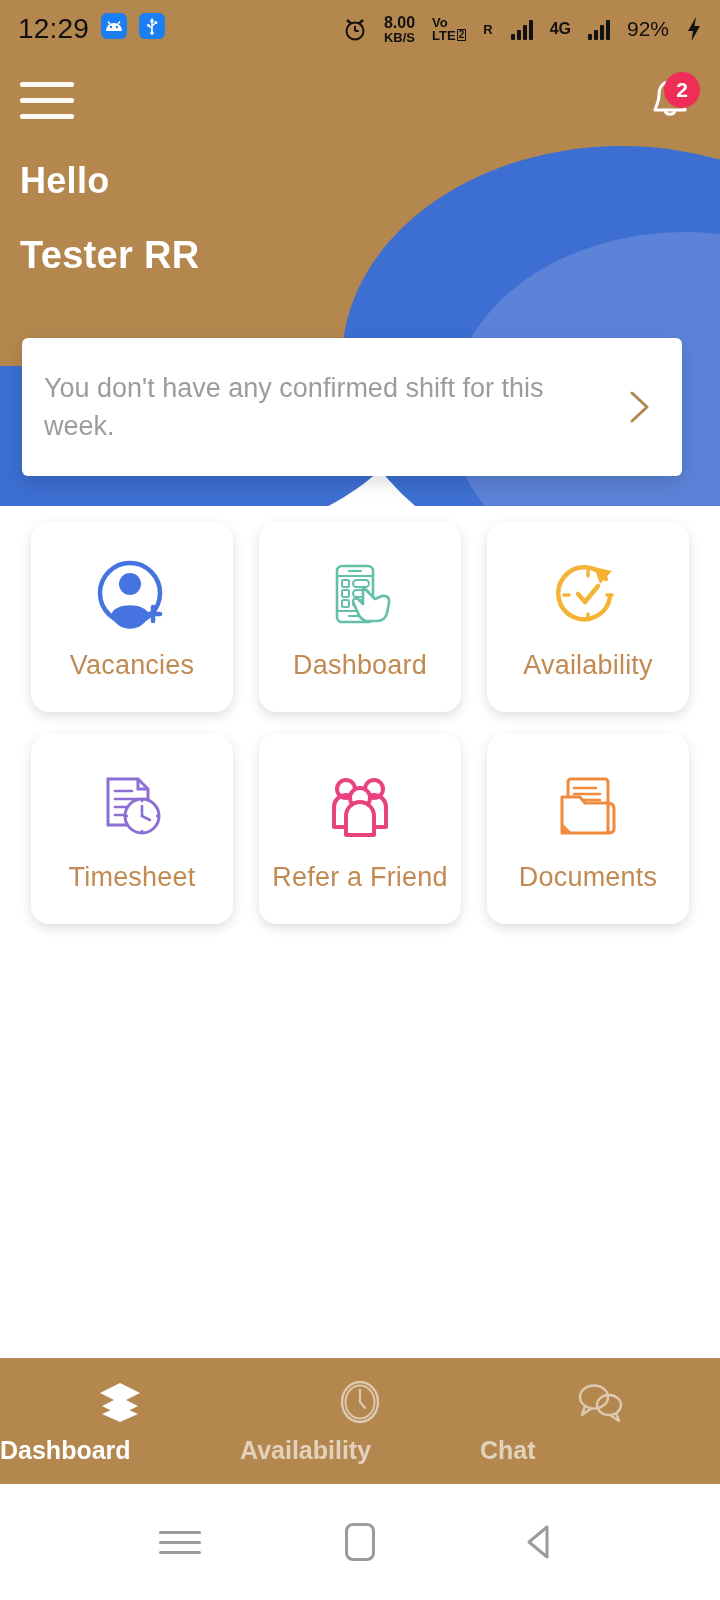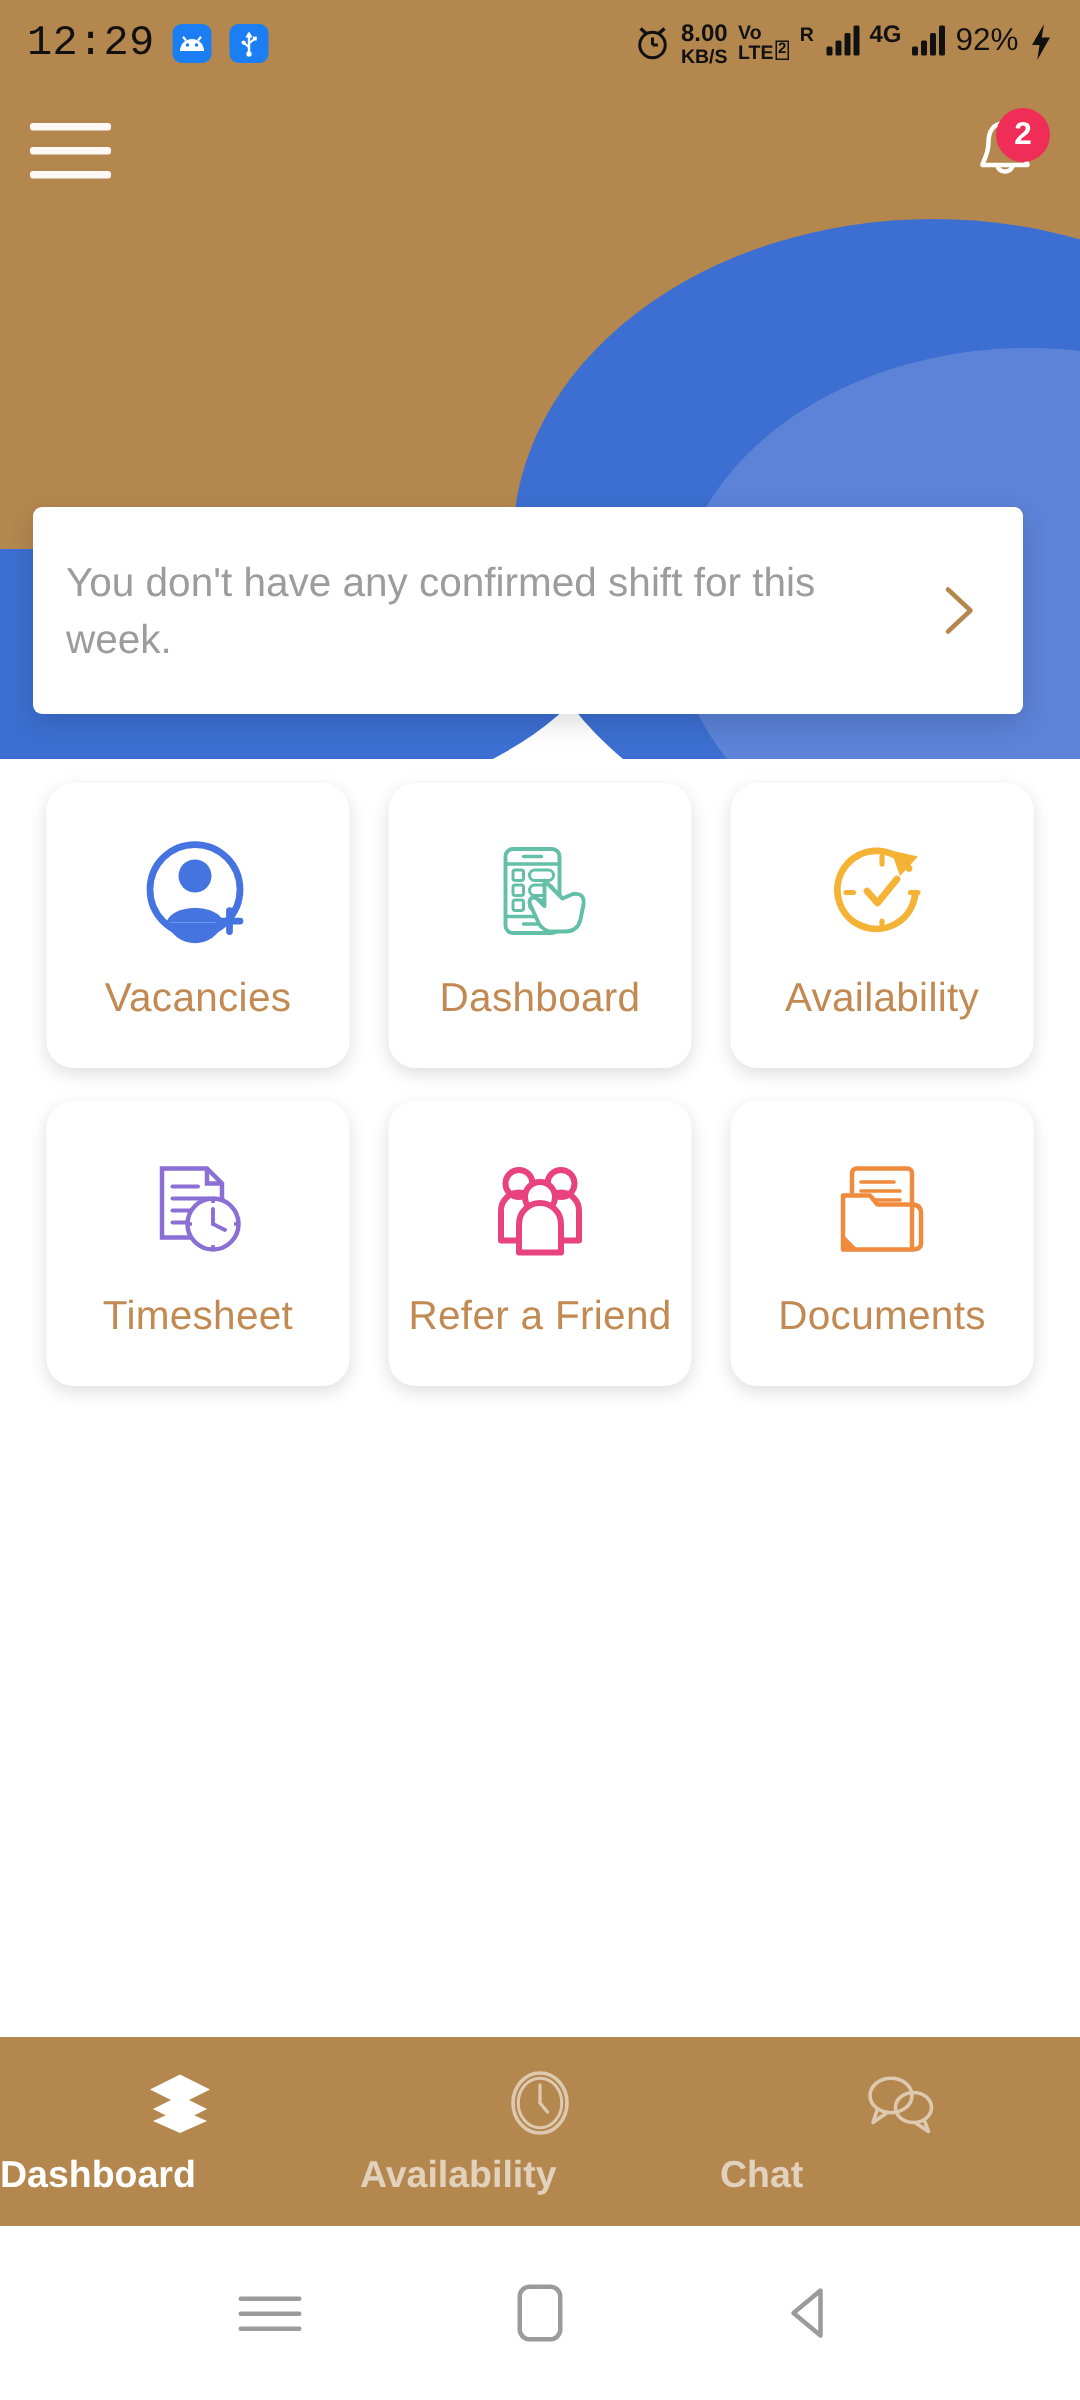--- a/index.html
+++ b/index.html
@@ -71,28 +71,28 @@
 
   
   #statusbar {
     position:absolute; left:0; top:0;
     width:720px; height:58px;
     z-index:6;
     display:flex; align-items:center;
     padding:0 18px;
     color:#121212;
   }
-  #sb-left { display:flex; align-items:center; gap:12px;font-family:Liberation Mono, monospace; }
+  #sb-left { display:flex; align-items:flex-start; gap:12px; }
   #sb-clock { font-size:28px; font-weight:400; letter-spacing:0.2px; color:#111; }
   .sb-chip {
     width:26px; height:26px; border-radius:6px;
     background:#1b7ef3;
     display:flex; align-items:center; justify-content:center;
   }
-  #sb-right { margin-left:auto; display:flex; align-items:flex-start; gap:7px; }
+  #sb-right { margin-left:auto; display:flex; align-items:center; gap:17px; }
   .sb-stack { display:flex; flex-direction:column; line-height:1.0; align-items:center; }
   .sb-stack b { font-size:16px; font-weight:bold; color:#111; }
   .sb-stack i { font-size:13px; font-style:normal; font-weight:bold; color:#111; }
   #sb-volte { display:flex; align-items:flex-end; gap:1px; }
   .sb-volte-txt { display:flex; flex-direction:column; line-height:1.0; }
   .sb-volte-txt span { font-size:13px; font-weight:bold; color:#111; }
   .sb-sim {
     font-size:10px; font-weight:bold; color:#111;
     border:1.5px solid #111; padding:0 1px; line-height:1.05;
     margin-bottom:1px;
@@ -306,20 +306,24 @@
     </div>
     <div id="bell-wrap">
       <svg width="48" height="50" viewBox="0 0 48 50">
         <path d="M24 7 C16 7 13 13 13 20 C13 28 9 33 9 35 L39 35 C39 33 35 28 35 20 C35 13 32 7 24 7 Z" fill="none" stroke="#ffffff" stroke-width="3" stroke-linejoin="round"></path>
         <path d="M19 36 A5.4 5.4 0 0 0 29 36" fill="none" stroke="#ffffff" stroke-width="3"></path>
       </svg>
       <div id="bell-badge">2</div>
     </div>
   </div>
 
+  <div id="greeting">
+    <div id="greet-hello">Hello</div>
+    <div id="greet-name">Tester RR</div>
+  </div>
 
   <div id="shift-card">
     <div id="shift-text">You don't have any confirmed shift for this week.</div>
     <svg id="shift-chevron" viewBox="0 0 34 50">
       <polyline points="10,11 25,25 10,39" fill="none" stroke="#b4874f" stroke-width="3" stroke-linecap="round" stroke-linejoin="round"></polyline>
     </svg>
   </div>
 
   <div id="grid">
 

